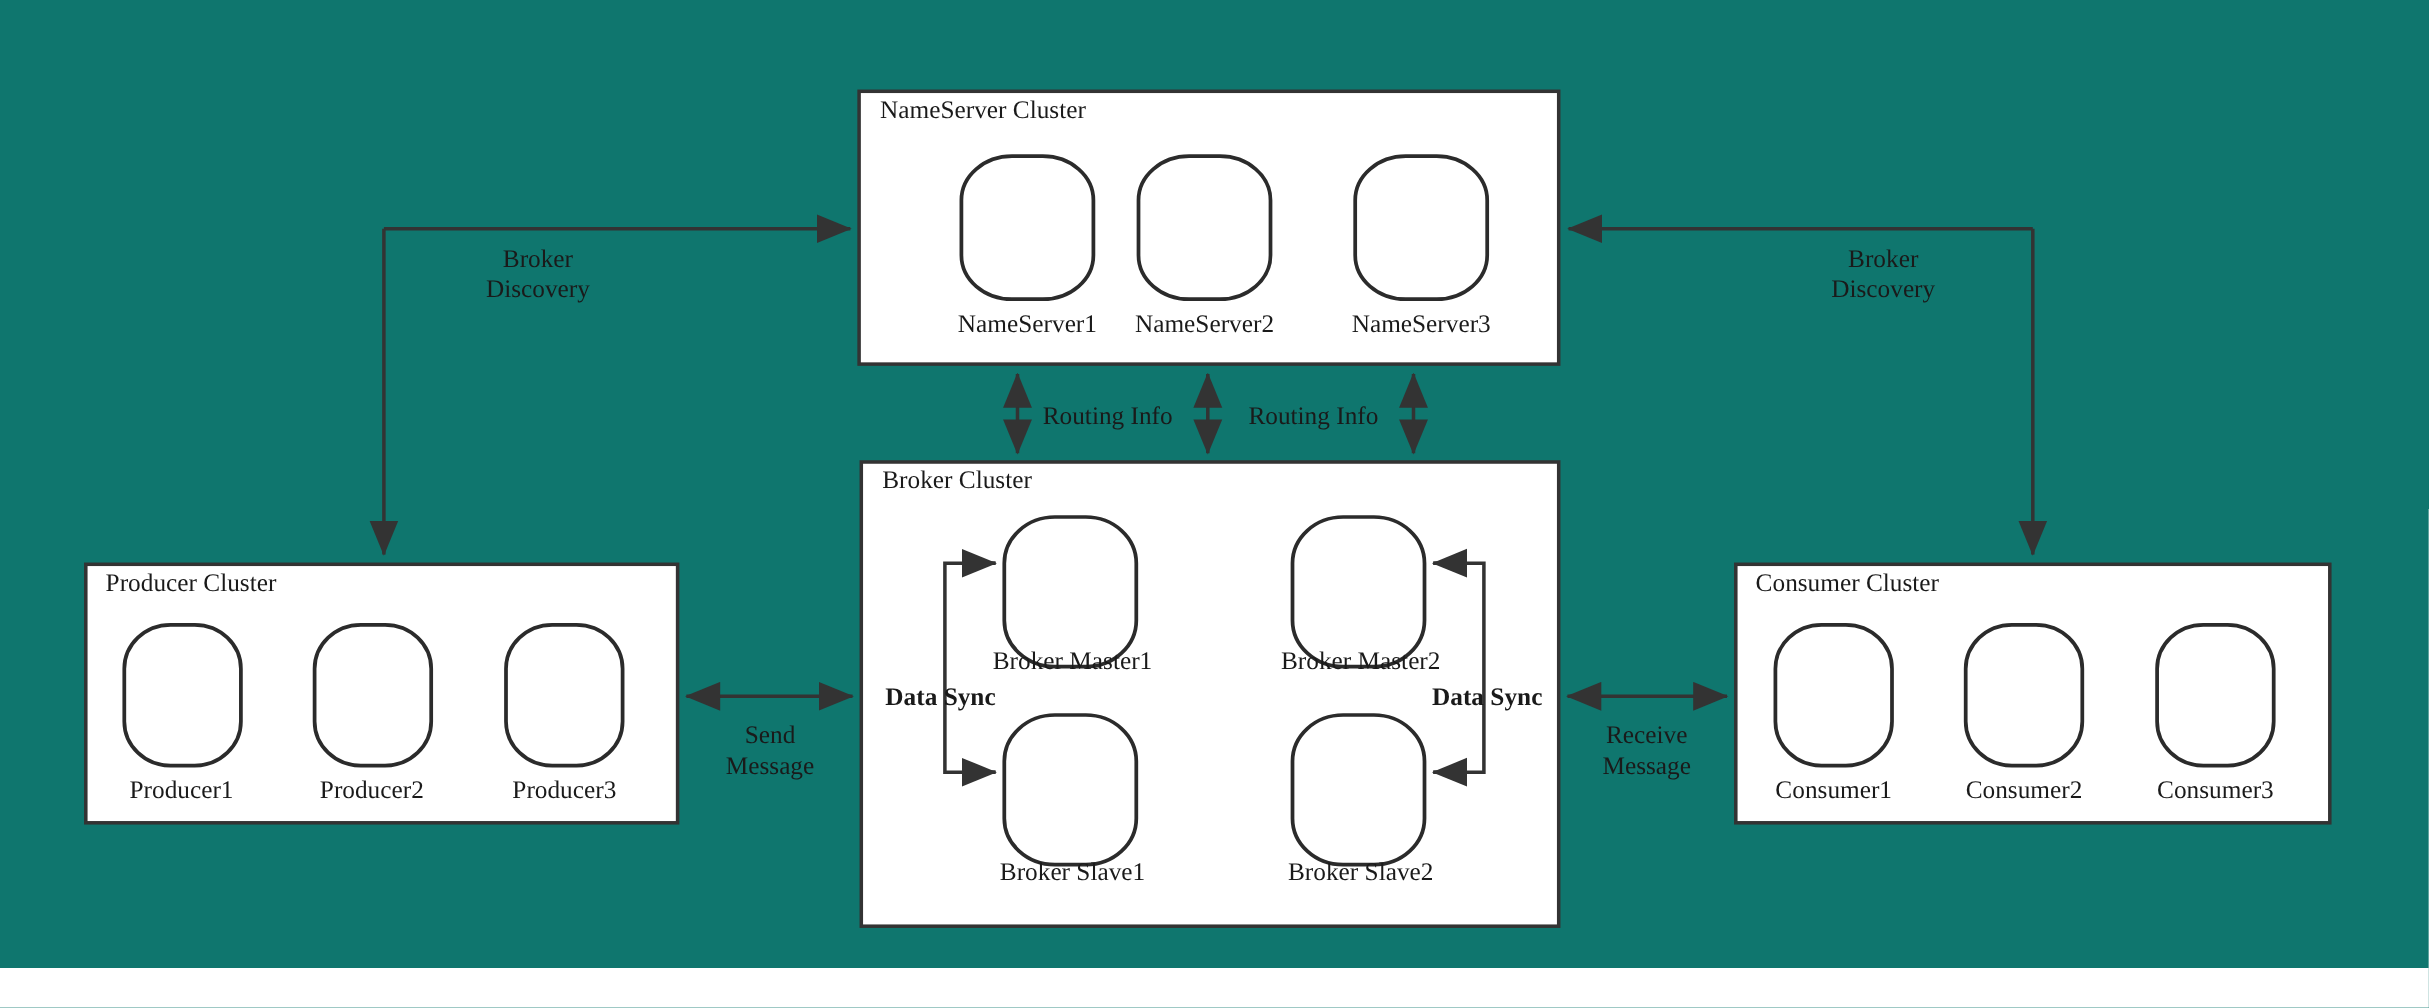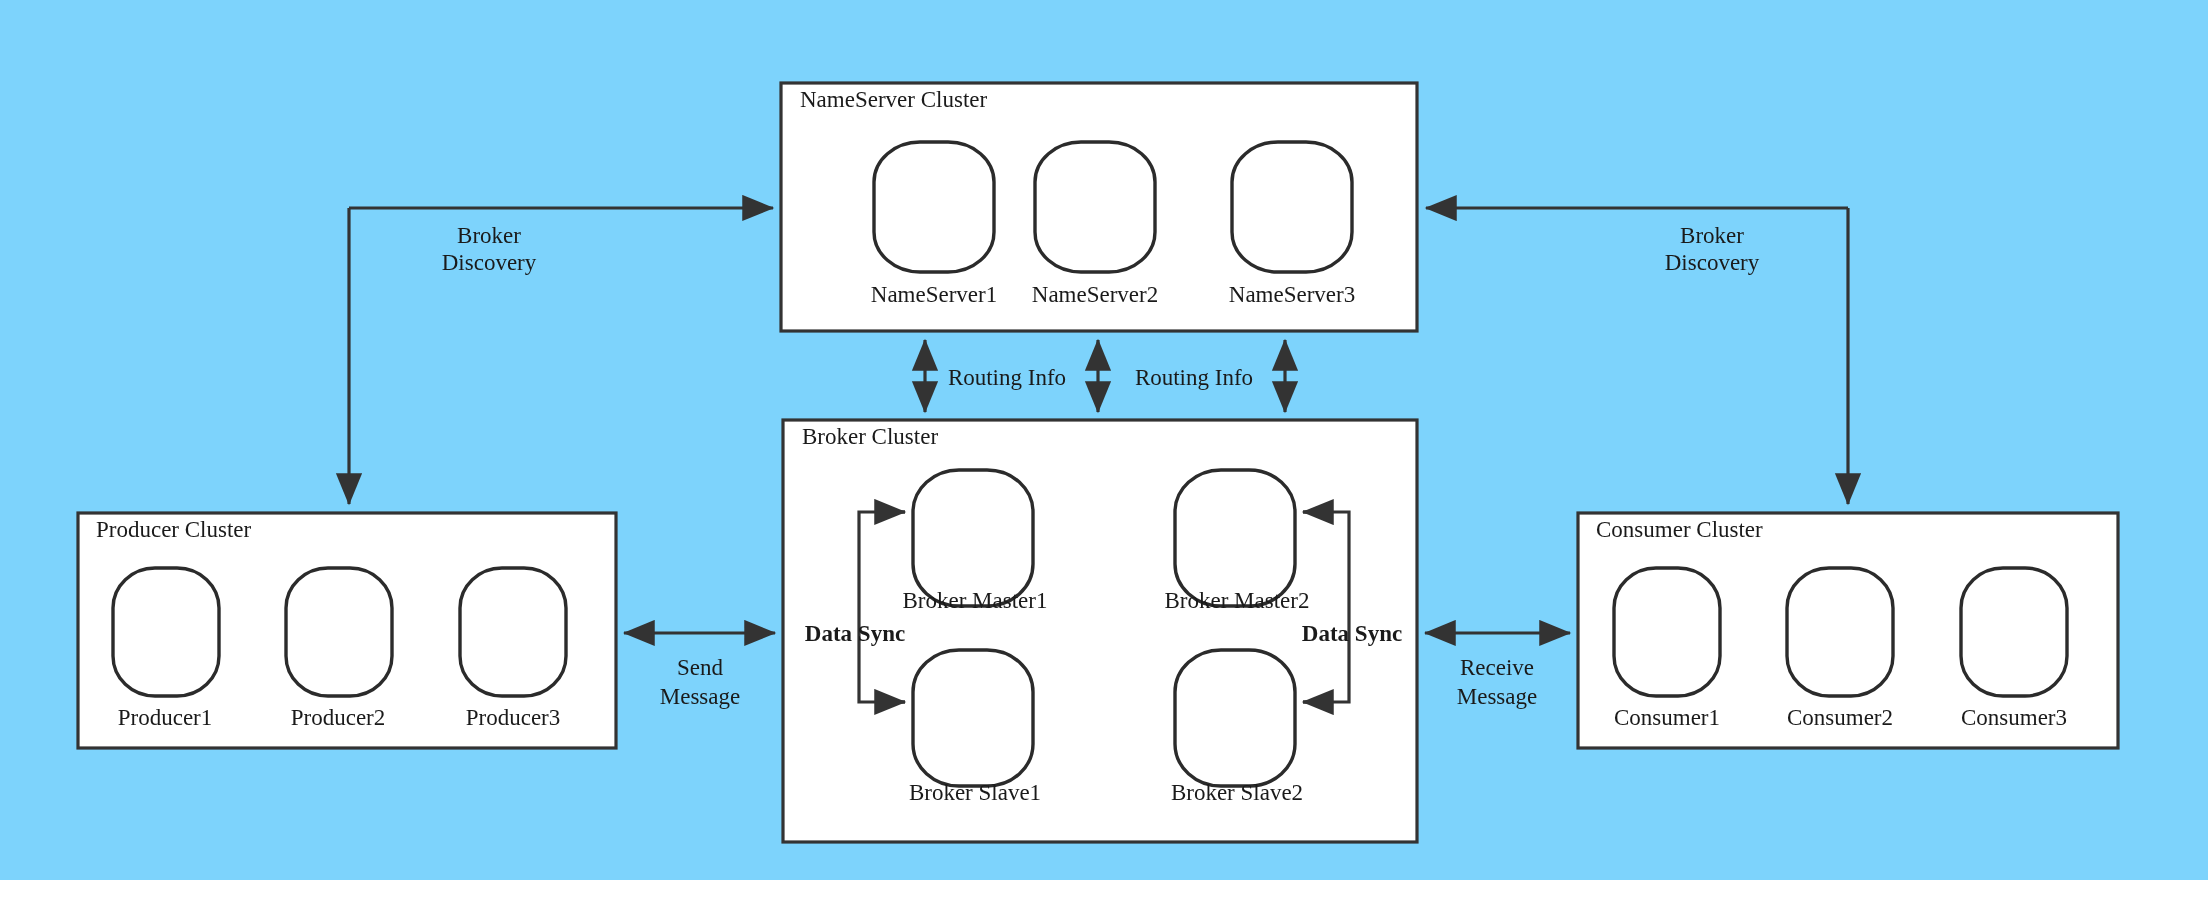--- a/index.html
+++ b/index.html
@@ -8,21 +8,21 @@
     background: #ffffff;
   }
   body {
     font-family: "Liberation Serif", "DejaVu Serif", serif;
     color: #1f1f1f;
   }
   #stage {
     position: relative;
     width: 2208px;
     height: 880px;
-    background: #7dd3fc;
+    background: #0f766e;
     overflow: hidden;
   }
   svg.layer {
     position: absolute;
     top: 0;
     left: 0;
     width: 2208px;
     height: 916px;
   }
   .cluster-box {

